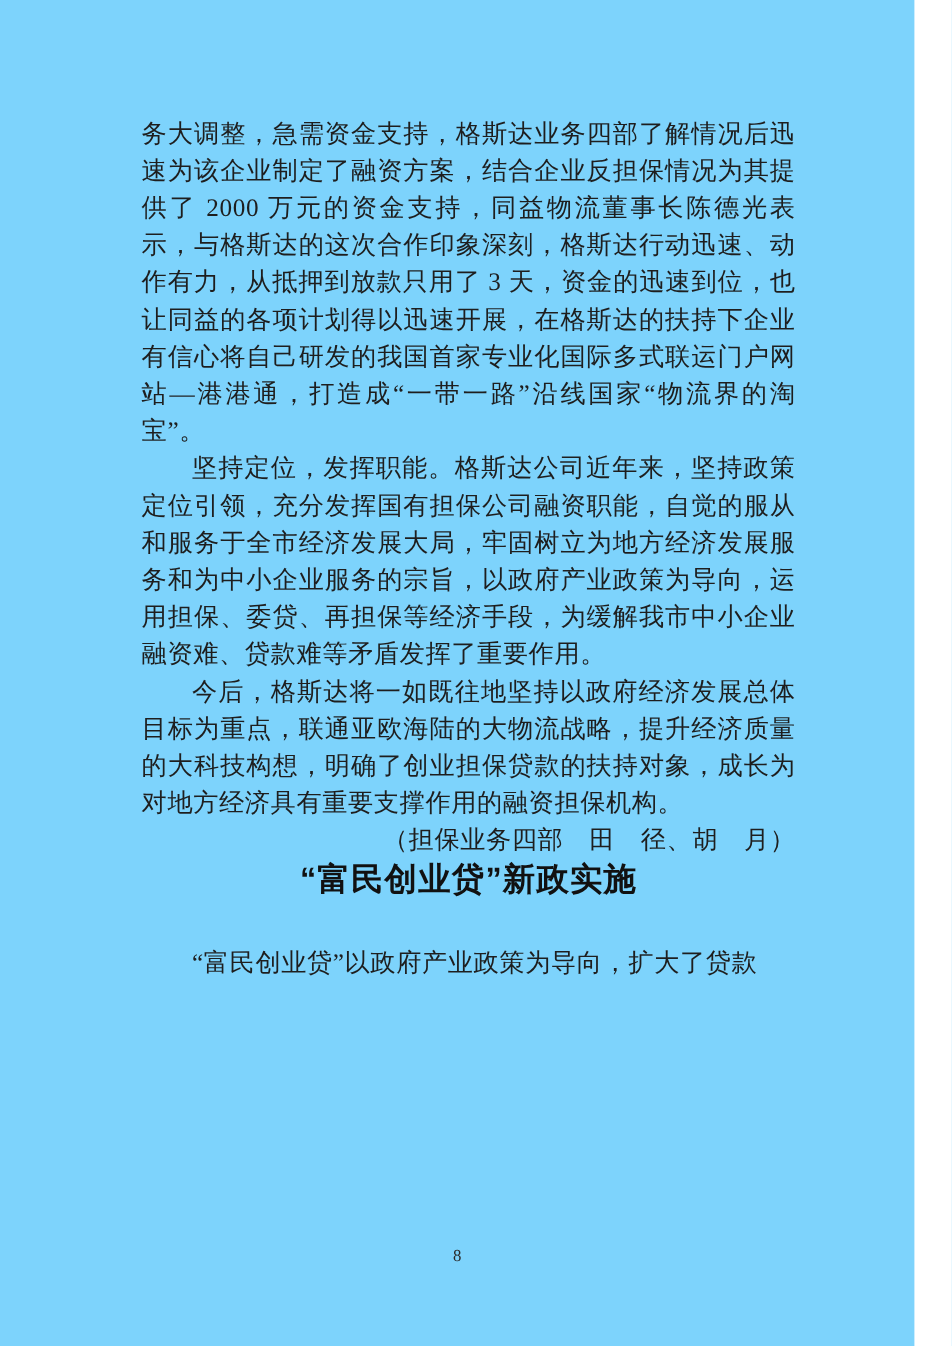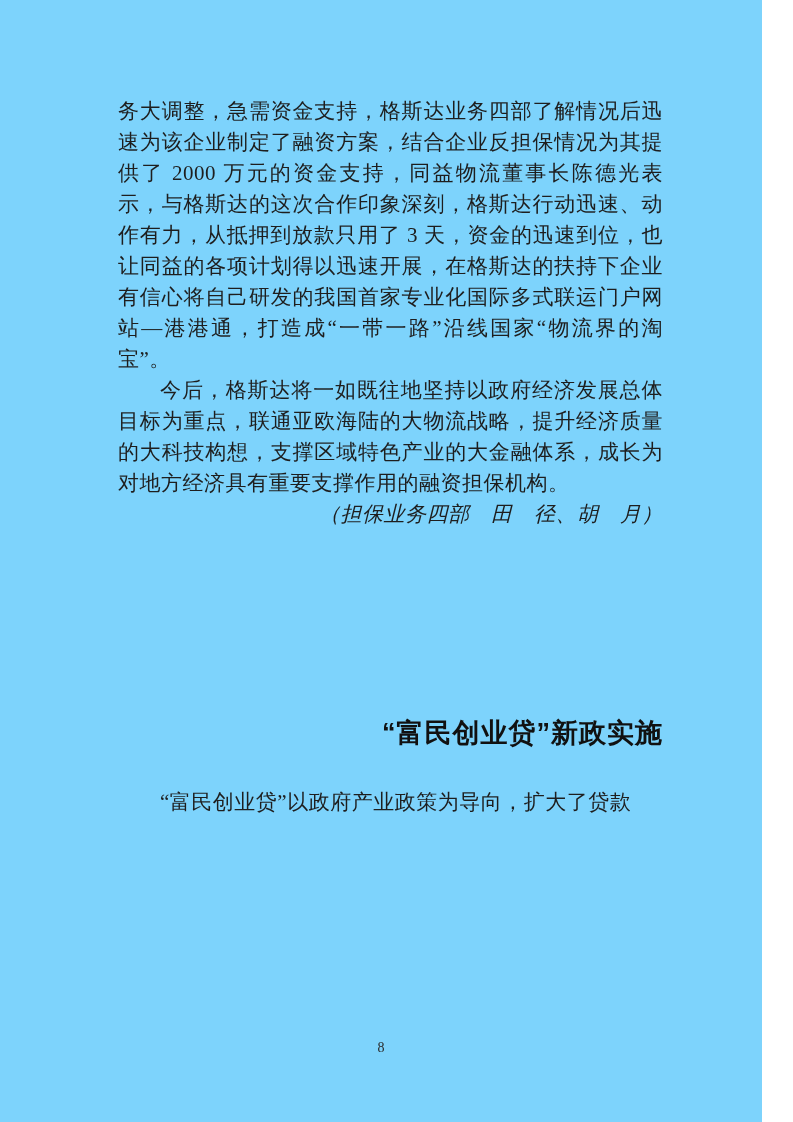--- a/index.html
+++ b/index.html
@@ -38,29 +38,28 @@
     padding: 0;
     text-indent: 2em;
   }
   .body-block p.no-indent {
     text-indent: 0;
   }
   .byline {
     text-align: center;
     text-align-last: right;
     text-indent: 0 !important;
-    font-style: italic;
   }
   .article-title {
     position: absolute;
     top: 716px;
     left: 118px;
     width: 545px;
     margin: 0;
-    text-align: right;
+    text-align: center;
     font-family: "Liberation Sans", "DejaVu Sans", sans-serif;
     font-weight: bold;
     font-size: 27px;
     line-height: 34px;
     color: #111111;
     letter-spacing: 1px;
   }
   .page-number {
     position: absolute;
     top: 1040px;
@@ -72,21 +71,22 @@
     color: #2a2a2a;
   }
 </style>
 </head>
 <body>
 
 <div class="page">
 
   <section class="body-block section-prev">
     <p class="no-indent">务大调整，急需资金支持，格斯达业务四部了解情况后迅速为该企业制定了融资方案，结合企业反担保情况为其提供了 2000 万元的资金支持，同益物流董事长陈德光表示，与格斯达的这次合作印象深刻，格斯达行动迅速、动作有力，从抵押到放款只用了 3 天，资金的迅速到位，也让同益的各项计划得以迅速开展，在格斯达的扶持下企业有信心将自己研发的我国首家专业化国际多式联运门户网站—港港通，打造成“一带一路”沿线国家“物流界的淘宝”。</p>
-    <p>今后，格斯达将一如既往地坚持以政府经济发展总体目标为重点，联通亚欧海陆的大物流战略，提升经济质量的大科技构想，支撑区域特色产业的大金融体系，成长为对地方经济具有重要支撑作用的融资担保机构。</p>
+    <p>坚持定位，发挥职能。格斯达公司近年来，坚持政策定位引领，充分发挥国有担保公司融资职能，自觉的服从和服务于全市经济发展大局，牢固树立为地方经济发展服务和为中小企业服务的宗旨，以政府产业政策为导向，运用担保、委贷、再担保等经济手段，为缓解我市中小企业融资难、贷款难等矛盾发挥了重要作用。</p>
+    <p>今后，格斯达将一如既往地坚持以政府经济发展总体目标为重点，联通亚欧海陆的大物流战略，提升经济质量的大科技构想，明确了创业担保贷款的扶持对象，成长为对地方经济具有重要支撑作用的融资担保机构。</p>
     <p class="byline">（担保业务四部　田　径、胡　月）</p>
   </section>
 
   <h1 class="article-title">“富民创业贷”新政实施</h1>
 
   <section class="body-block section-next">
     <p>“富民创业贷”以政府产业政策为导向，扩大了贷款</p>
   </section>
 
   <div class="page-number">8</div>

